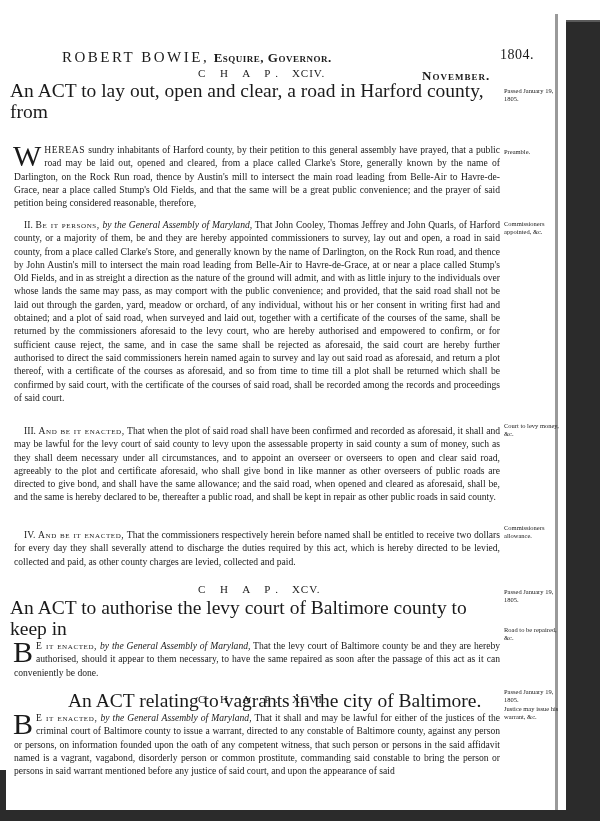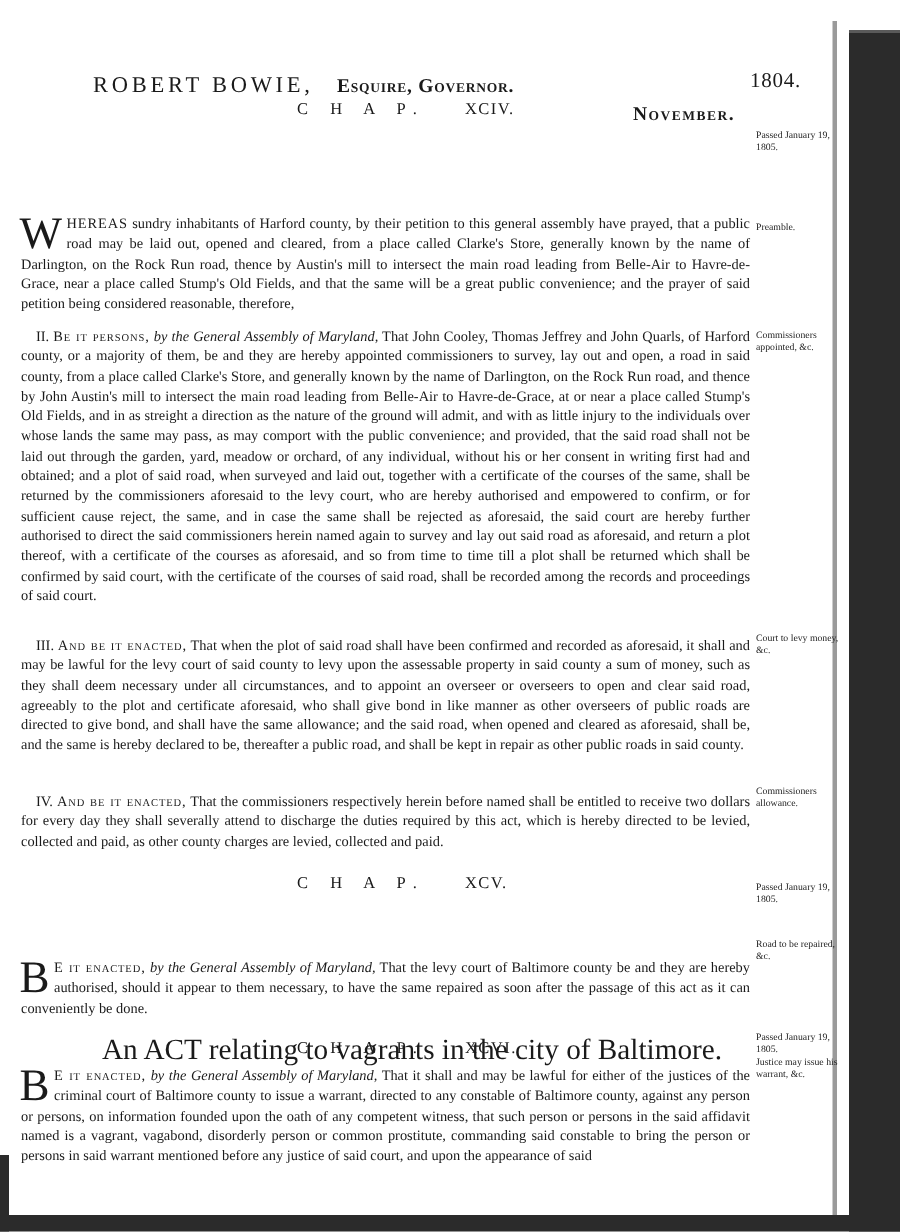--- a/index.html
+++ b/index.html
@@ -10,26 +10,26 @@
     color: #1a1a1a;
   }
   .right-dark { position: absolute; left: 566px; top: 22px; width: 34px; height: 799px; background: #2b2b2b; }
   .right-dark-top { position: absolute; left: 566px; top: 20px; width: 34px; height: 6px; background: #5a5a5a; }
   .bottom-dark { position: absolute; left: 0; top: 810px; width: 600px; height: 11px; background: #2b2b2b; }
   .left-dark { position: absolute; left: 0; top: 770px; width: 6px; height: 51px; background: #2b2b2b; }
   .paper { position: absolute; left: 0; top: 0; width: 566px; height: 810px; background: #ffffff; }
   .vrule { position: absolute; left: 555px; top: 14px; width: 3px; height: 796px; background: #9a9a9a; }
   .header { position: absolute; top: 48px; left: 62px; width: 500px; font-family: "Liberation Serif", serif; letter-spacing: 0.5px; }
   .header .name { font-size: 15px; font-weight: normal; letter-spacing: 2.5px; }
-  .header .title { font-size: 13px; font-variant: small-caps; font-weight: bold; margin-left: 11px; }
+  .header .title { font-size: 13px; font-variant: small-caps; font-weight: bold; margin-left: 0; }
   .header .month { position: absolute; left: 360px; top: 0; font-size: 13px; font-variant: small-caps; font-weight: bold; letter-spacing: 1px; margin-top: 20px; }
   .header .year { position: absolute; left: 438px; top: -1px; font-size: 14px; }
 
   .chap { position: absolute; font-size: 11px; letter-spacing: 6px; font-family: "Liberation Serif", serif; }
-  .chap .num { letter-spacing: 1px; margin-left: 26px; }
+  .chap .num { letter-spacing: 1px; margin-left: 8px; }
 
   .act-title { position: absolute; left: 10px; width: 490px; font-size: 19.5px; line-height: 21px; font-family: "Liberation Serif", serif; }
   .act-title .l2 { padding-left: 18px; display: block; }
 
   .para { position: absolute; left: 14px; width: 486px; font-size: 9.6px; line-height: 13.3px; text-align: justify; font-family: "Liberation Serif", serif; }
   .para .sc { font-variant: small-caps; letter-spacing: 0.6px; }
   .para .it { font-style: italic; }
   .para .indent { padding-left: 10px; }
   .dropcap { float: left; font-size: 30px; line-height: 24px; margin: 1px 3px 0 -1px; }
 
@@ -49,20 +49,21 @@
   <span class="name">ROBERT BOWIE,</span>
   <span class="title">Esquire, Governor.</span>
   <span class="month">November.</span>
   <span class="year">1804.</span>
 </div>
 
 <div class="chap" style="left:198px; top:67px;">
   <span>C H A P.</span><span class="num">XCIV.</span>
 </div>
 <div class="act-title" style="top:80px;">
+  <span style="display:block">An ACT to lay out, open and clear, a road in Harford county, from</span>
 </div>
 <div class="margin" style="top:87px;">Passed January 19, 1805.</div>
 
 <div class="para" style="top:143px;">
   <span class="dropcap">W</span><span class="sc">HEREAS</span><span> sundry inhabitants of Harford county, by their petition to this general assembly have prayed, that a public road may be laid out, opened and cleared, from a place called Clarke's Store, generally known by the name of Darlington, on the Rock Run road, thence by Austin's mill to intersect the main road leading from Belle-Air to Havre-de-Grace, near a place called Stump's Old Fields, and that the same will be a great public convenience; and the prayer of said petition being considered reasonable, therefore,</span>
 </div>
 <div class="margin" style="top:148px;">Preamble.</div>
 
 <div class="para" style="top:218px;">
   <span class="indent">II.</span>
@@ -80,20 +81,21 @@
 <div class="para" style="top:528px;">
   <span class="indent">IV.</span>
   <span class="sc">And be it enacted,</span><span> That the commissioners respectively herein before named shall be entitled to receive two dollars for every day they shall severally attend to discharge the duties required by this act, which is hereby directed to be levied, collected and paid, as other county charges are levied, collected and paid.</span>
 </div>
 <div class="margin" style="top:524px;">Commissioners allowance.</div>
 
 <div class="chap" style="left:198px; top:583px;">
   <span>C H A P.</span><span class="num">XCV.</span>
 </div>
 <div class="act-title" style="top:597px;">
+  <span style="display:block">An ACT to authorise the levy court of Baltimore county to keep in</span>
 </div>
 <div class="margin" style="top:588px;">Passed January 19, 1805.</div>
 
 <div class="para" style="top:639px;">
   <span class="dropcap">B</span><span class="sc">E it enacted,</span>
   <span class="it">by the General Assembly of Maryland,</span><span> That the levy court of Baltimore county be and they are hereby authorised, should it appear to them necessary, to have the same repaired as soon after the passage of this act as it can conveniently be done.</span>
 </div>
 <div class="margin" style="top:626px;">Road to be repaired, &amp;c.</div>
 
 <div class="chap" style="left:198px; top:693px;">

